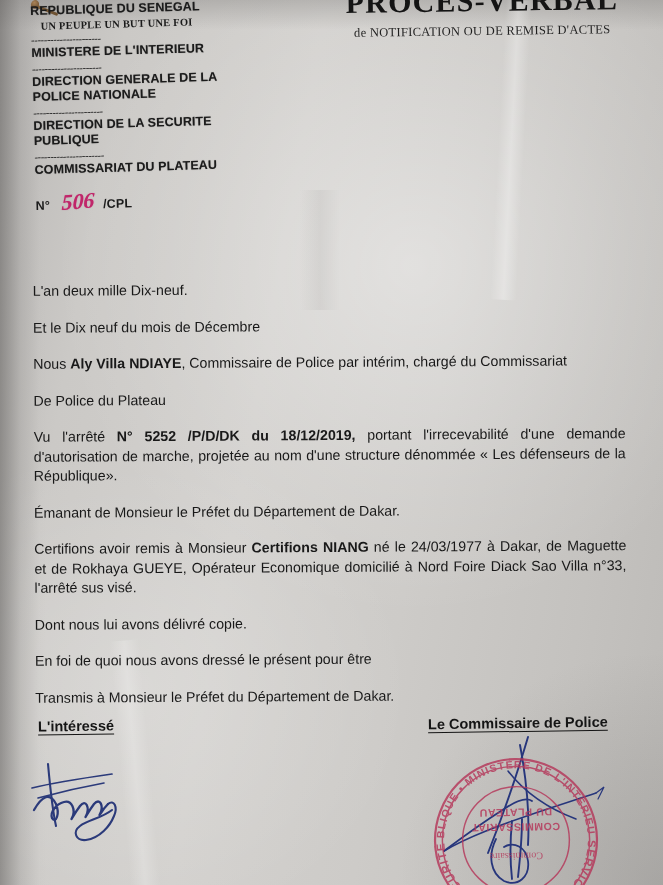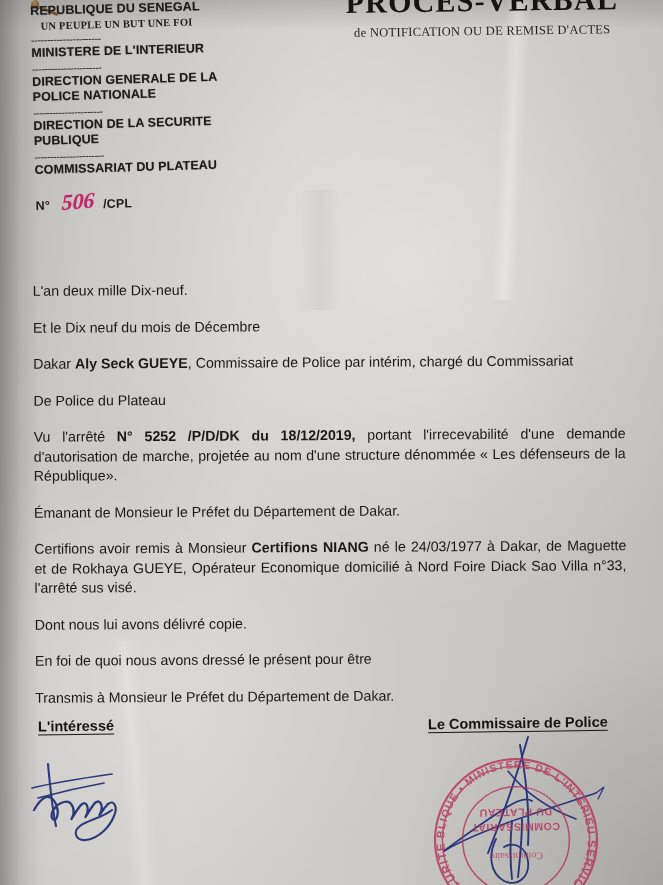--- a/index.html
+++ b/index.html
@@ -263,21 +263,21 @@
     <div class="doc-subtitle">de NOTIFICATION OU DE REMISE D'ACTES</div>
   </div>
 
   <div class="body-text">
 
     <div class="para noj">L'an deux mille Dix-neuf.</div>
 
     <div class="para noj">Et le Dix neuf du mois de Décembre</div>
 
     <div class="para noj sp">
-      <span>Dakar </span><b>Aly Seck GUEYE</b><span>, Commissaire de Police par intérim, chargé du Commissariat</span>
+      <span>Nous </span><b>Aly Villa NDIAYE</b><span>, Commissaire de Police par intérim, chargé du Commissariat</span>
     </div>
     <div class="para noj" style="margin-top:17px">De Police du Plateau</div>
 
     <div class="para">
       <span>Vu l'arrêté </span><b>N° 5252 /P/D/DK du 18/12/2019,</b><span> portant l'irrecevabilité d'une demande d'autorisation de marche, projetée au nom d'une structure dénommée « Les défenseurs de la République».</span>
     </div>
 
     <div class="para noj">Émanant de Monsieur le Préfet du Département de Dakar.</div>
 
     <div class="para">

